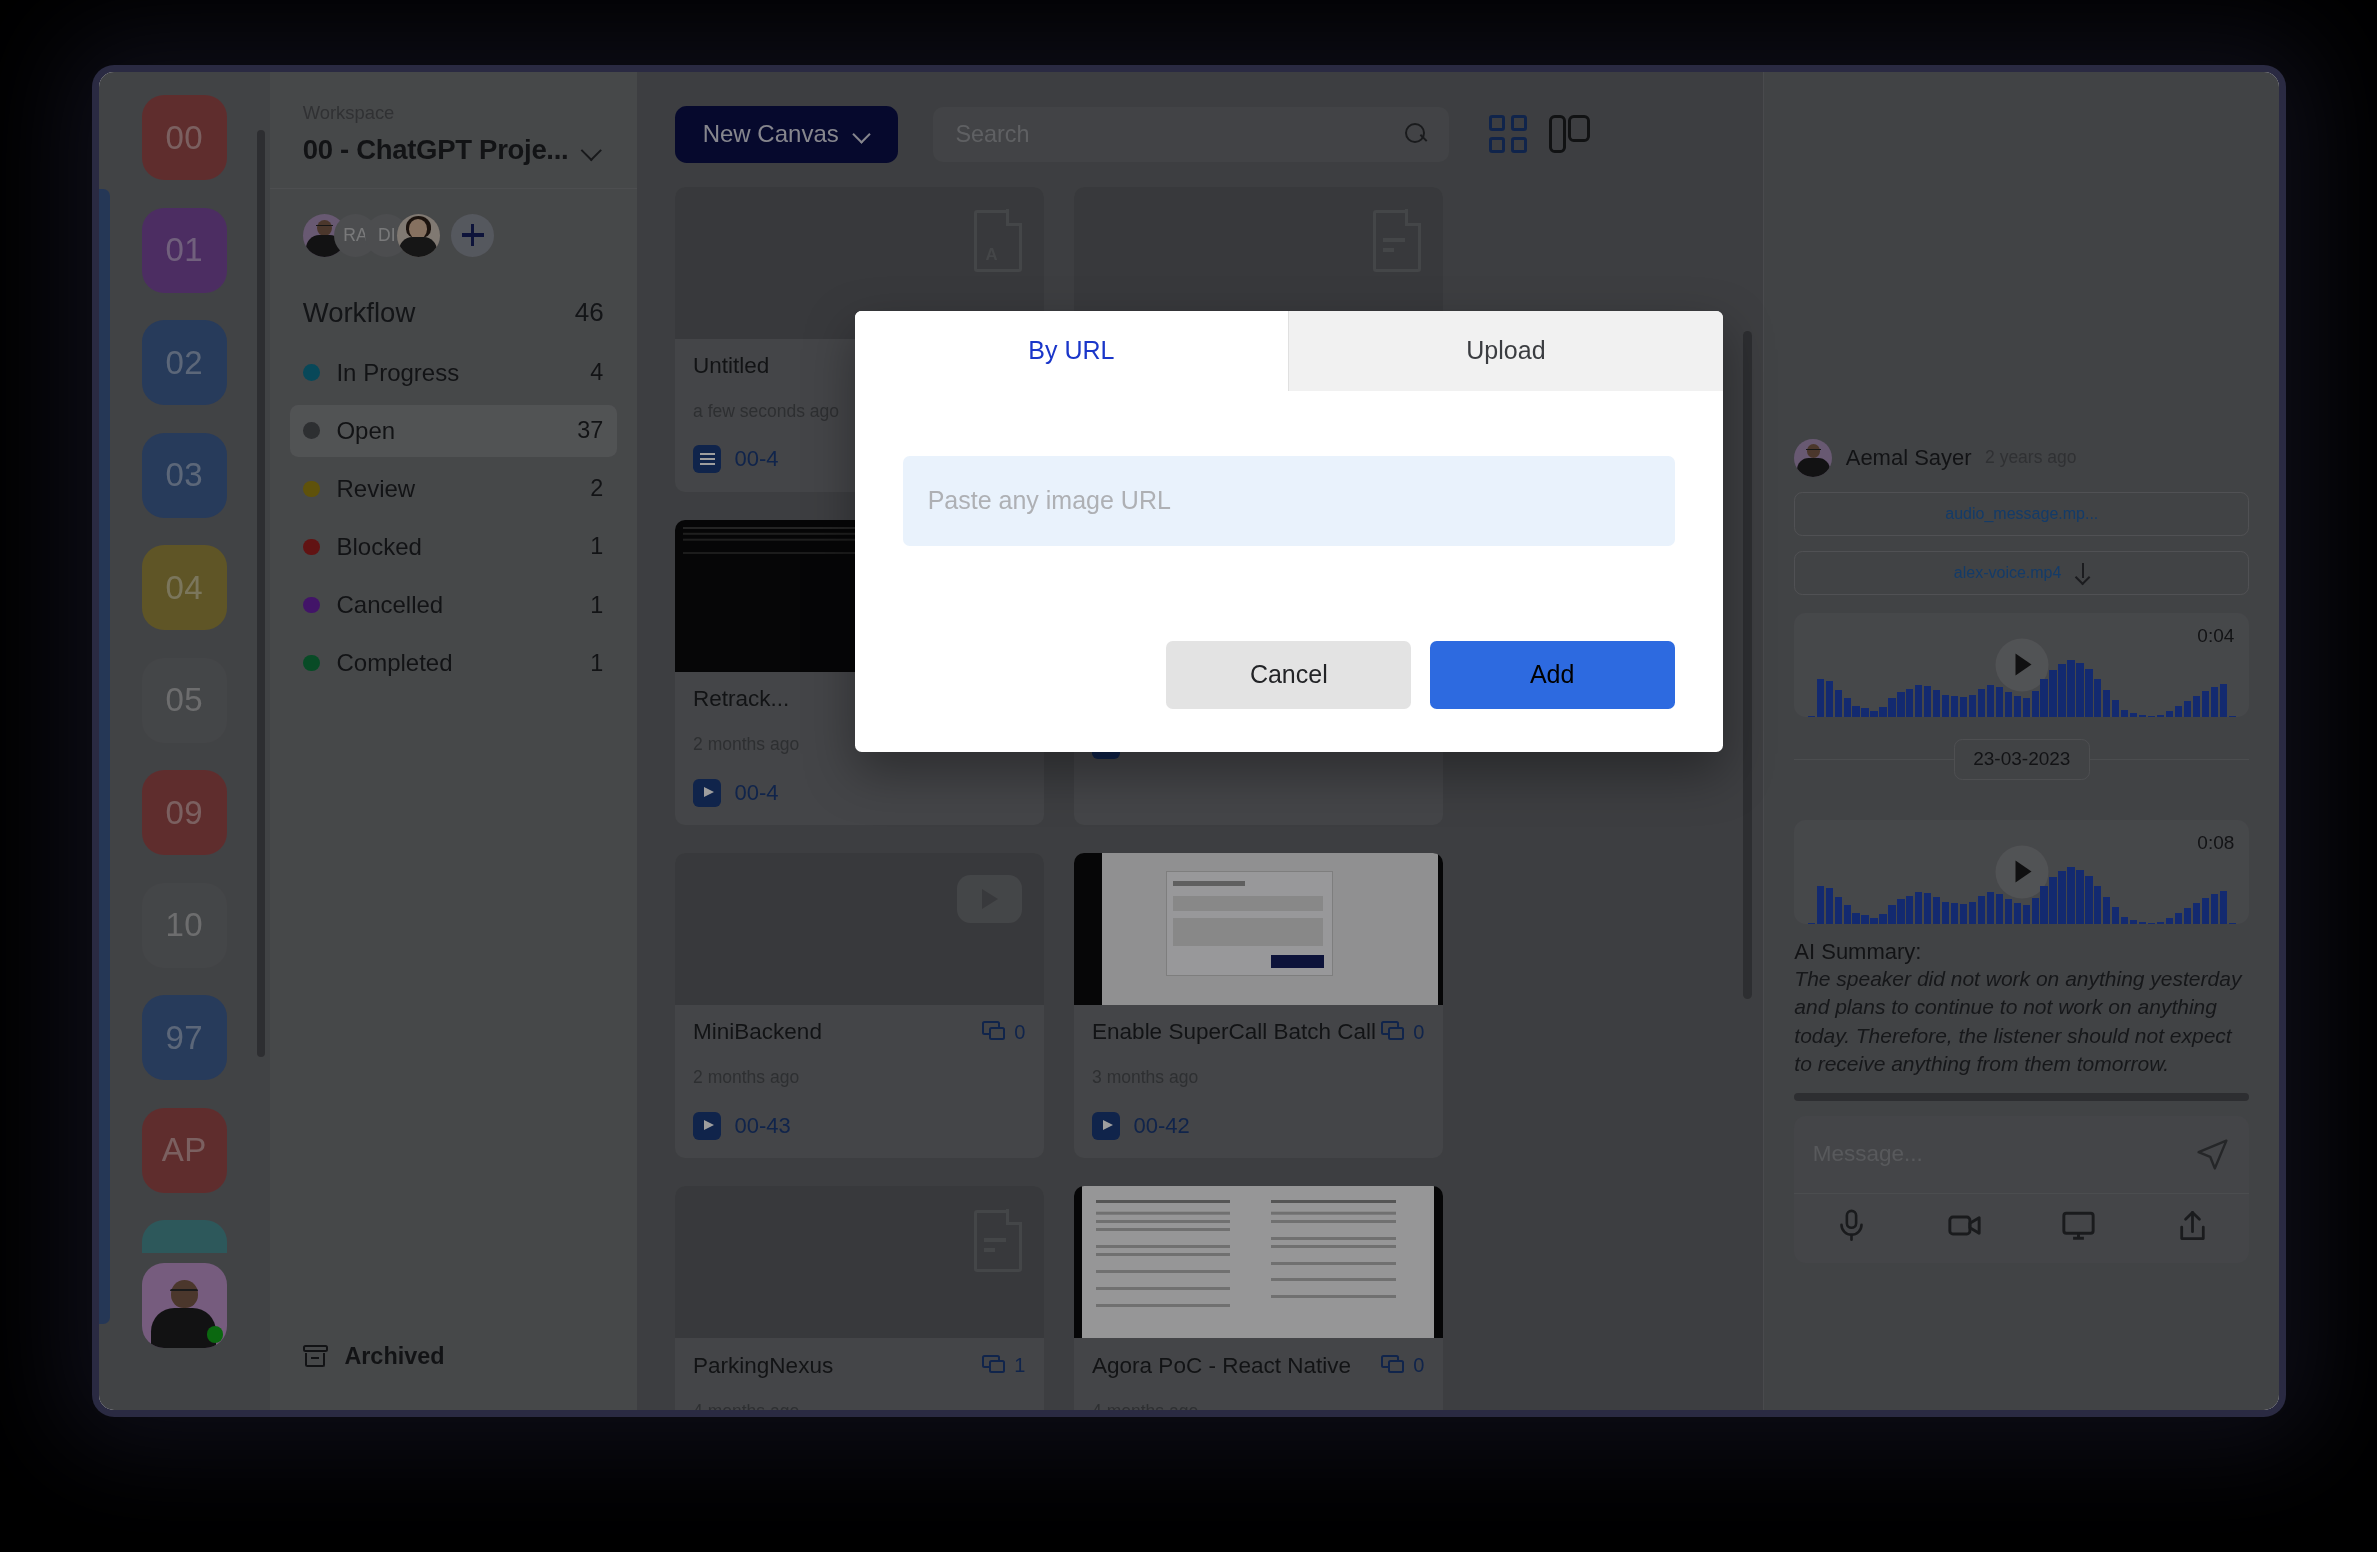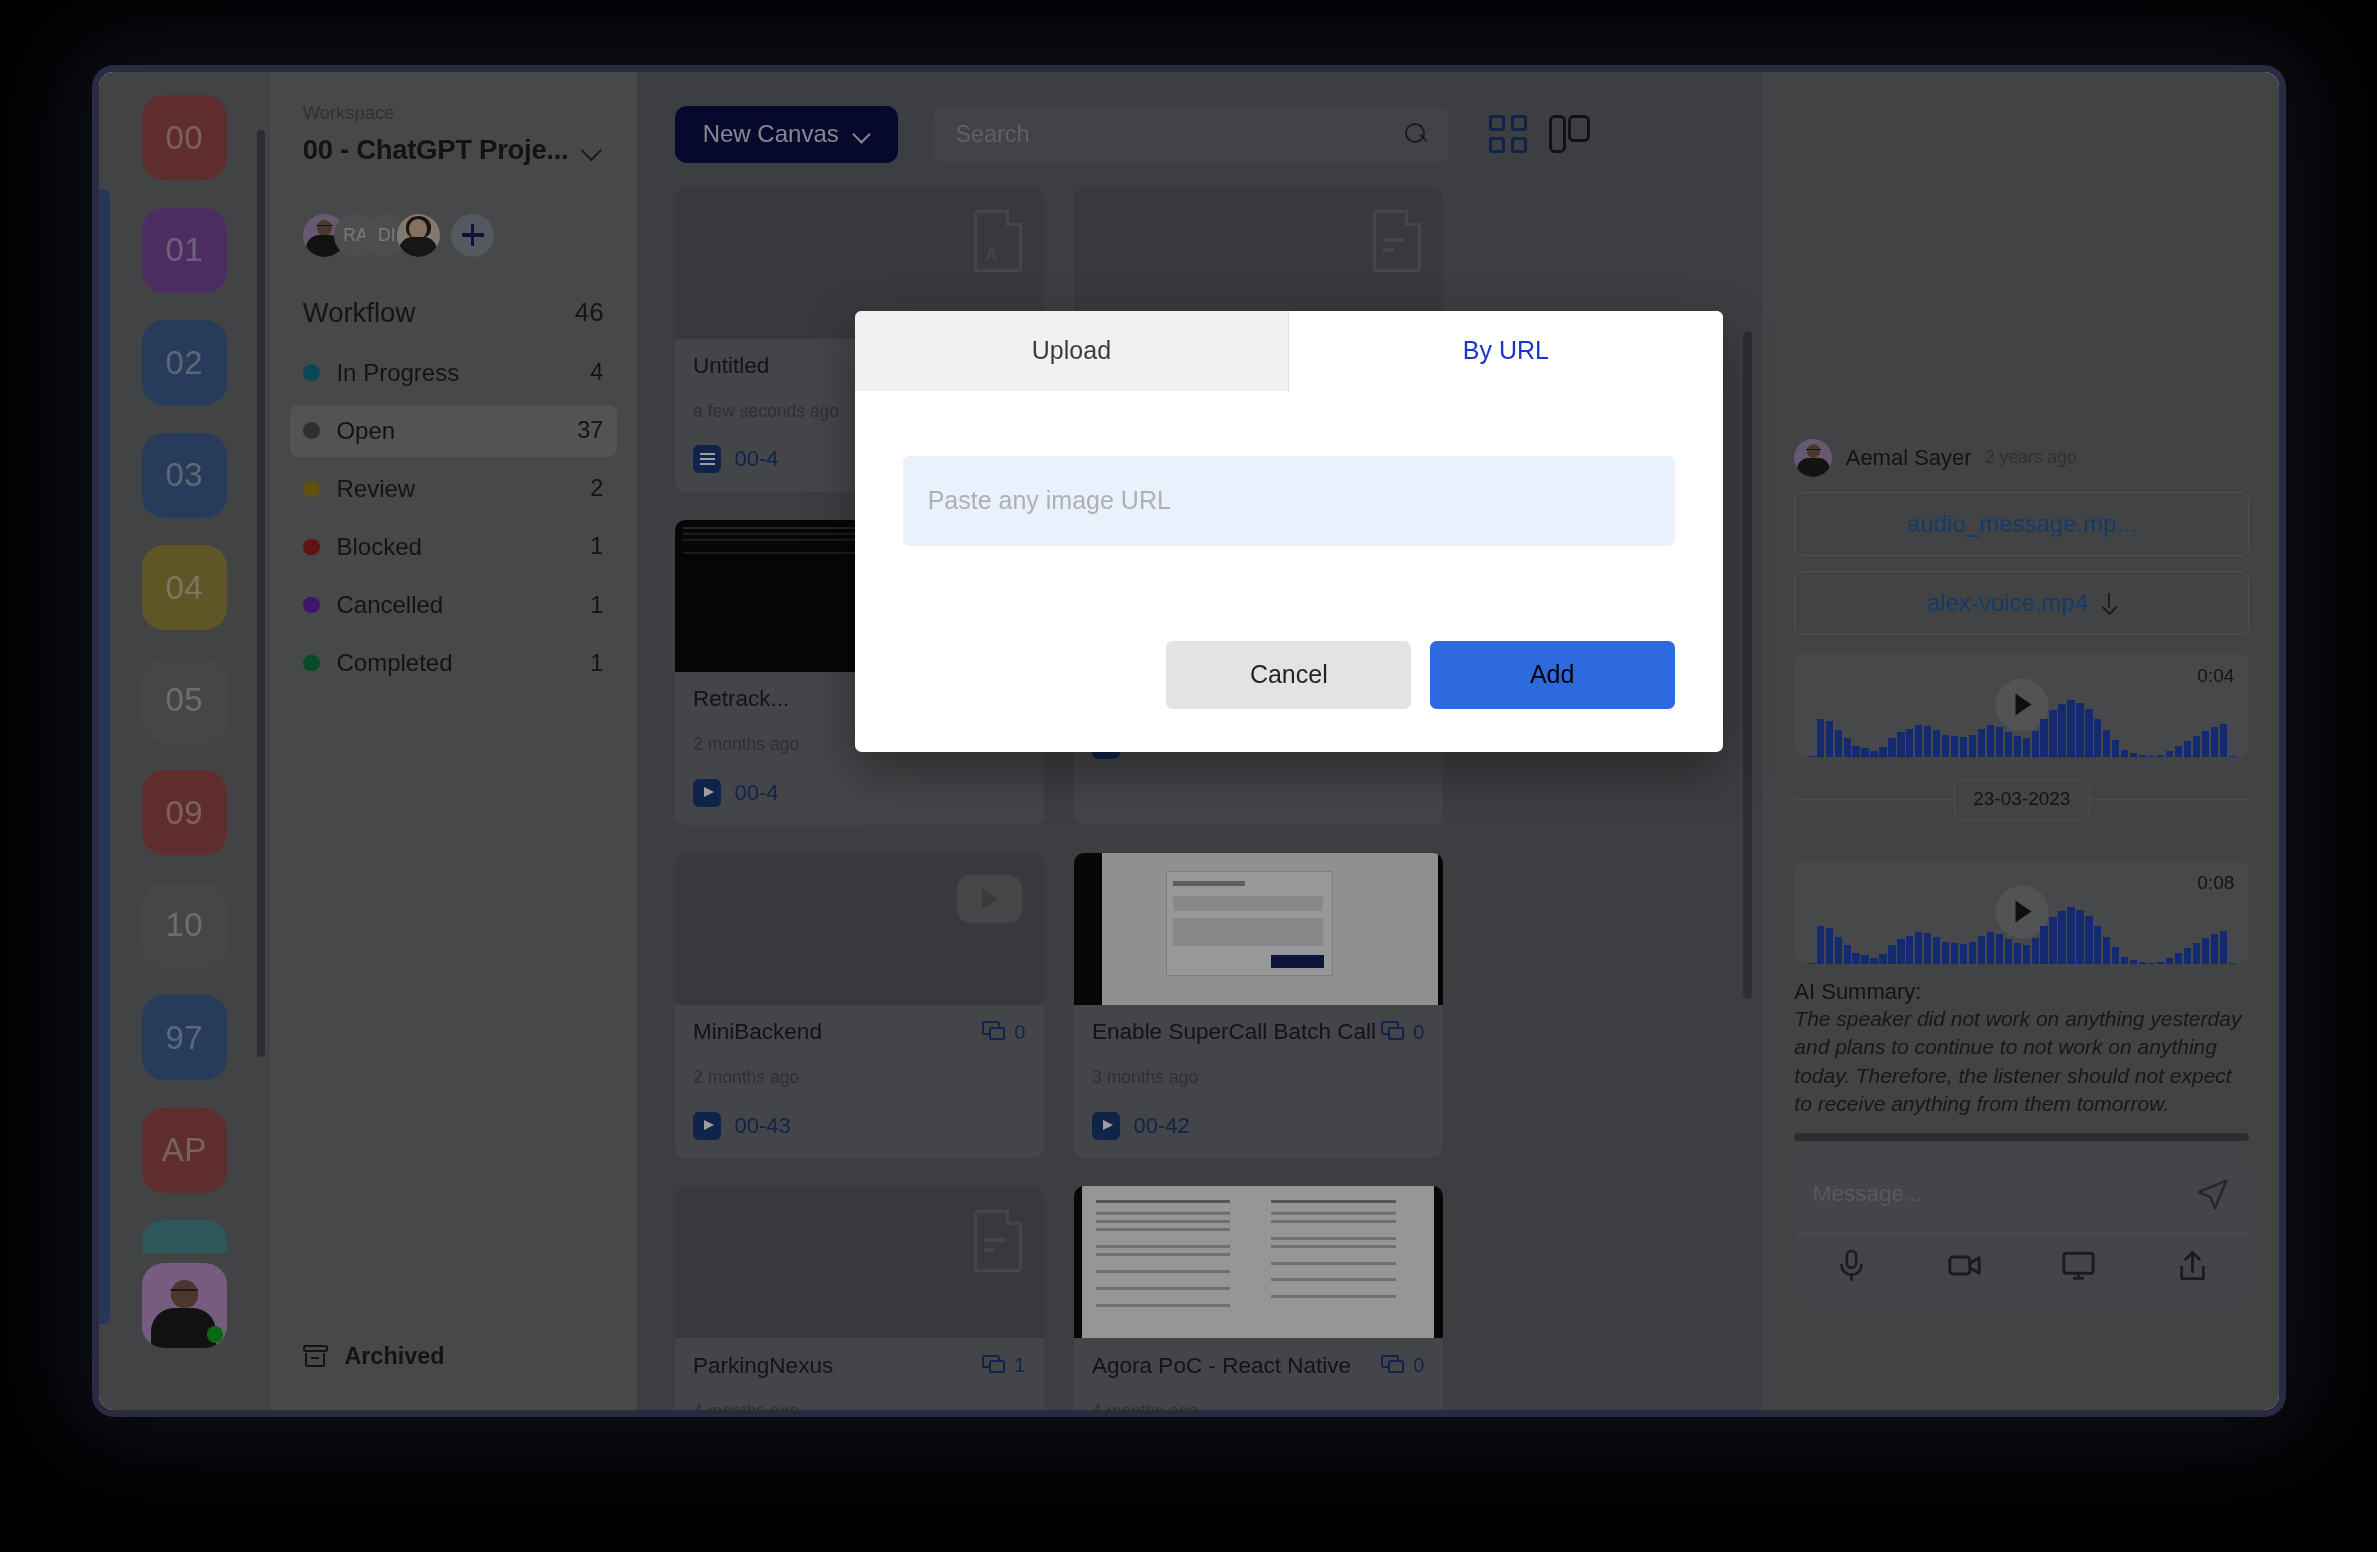--- a/index.html
+++ b/index.html
@@ -223,23 +223,23 @@
   }
   .chat-spacer { height: 367px; }
   .msg-head { display:flex; align-items:center; gap:13.4px; }
   .msg-av { width:38px; height:38px; border-radius:50%; background:#a890b8; position:relative; overflow:hidden; flex:0 0 38px; }
   .msg-av .h { position:absolute; left:50%; top:14%; width:13.4px; height:14px; margin-left:-6.7px; background:#7a5a48; border-radius:50%; }
   .msg-av .g { position:absolute; left:50%; top:28%; width:15px; height:3.3px; margin-left:-7.5px; border-top:1.7px solid #242424; }
   .msg-av .b { position:absolute; left:50%; bottom:0; width:33px; height:18.4px; margin-left:-16.7px; background:#1d1d1f; border-radius:11.7px 11.7px 0 0; }
   .msg-name { font-size:22px; color:#1d1f22; font-weight:500; }
   .msg-time { font-size:17.5px; color:#4d4f53; }
   .file-chip {
-    margin-top: 15px; height: 64px; border:0.8px solid #828488; border-radius:8.3px;
+    margin-top: 15px; height: 44px; border:0.8px solid #828488; border-radius:8.3px;
     display:flex; align-items:center; justify-content:center; gap:13.4px;
-    font-size:24px; color:#1f5fa8; padding: 0 16.7px;
+    font-size:16px; color:#1f5fa8; padding: 0 16.7px;
   }
   .dl-arrow { width:15px; height:20px; position:relative; flex:0 0 15px; }
   .dl-arrow::before { content:''; position:absolute; left:6.7px; top:0; width:2.1px; height:15px; background:#2c2e32; }
   .dl-arrow::after { content:''; position:absolute; left:2.5px; top:9.2px; width:9.2px; height:9.2px; border-right:2.1px solid #2c2e32; border-bottom:2.1px solid #2c2e32; transform:rotate(45deg); }
 
   .voice {
     margin-top: 18.4px; height: 104px; background:#727478; border-radius:11.7px;
     position:relative; overflow:hidden;
   }
   .voice .dur { position:absolute; right:15px; top:11.7px; font-size:19px; color:#1d1f22; }
@@ -825,25 +825,25 @@
                   <path d="M5 13v7.5h14V13"></path>
                 </svg>
             </span>
           </div>
         </div>
       </div>
 
       <div class="scrim"></div>
       <div class="modal">
         <div class="tabs">
+          <div class="tab active">
+              <span>By URL</span>
+            </div>
           <div class="tab">
               <span>Upload</span>
-            </div>
-          <div class="tab active">
-              <span>By URL</span>
             </div>
         </div>
         <div class="modal-body">
           <div class="url-input">
             <span>Paste any image URL</span>
           </div>
           <div class="modal-actions">
             <div class="mbtn cancel">
                 <span>Cancel</span>
               </div>

